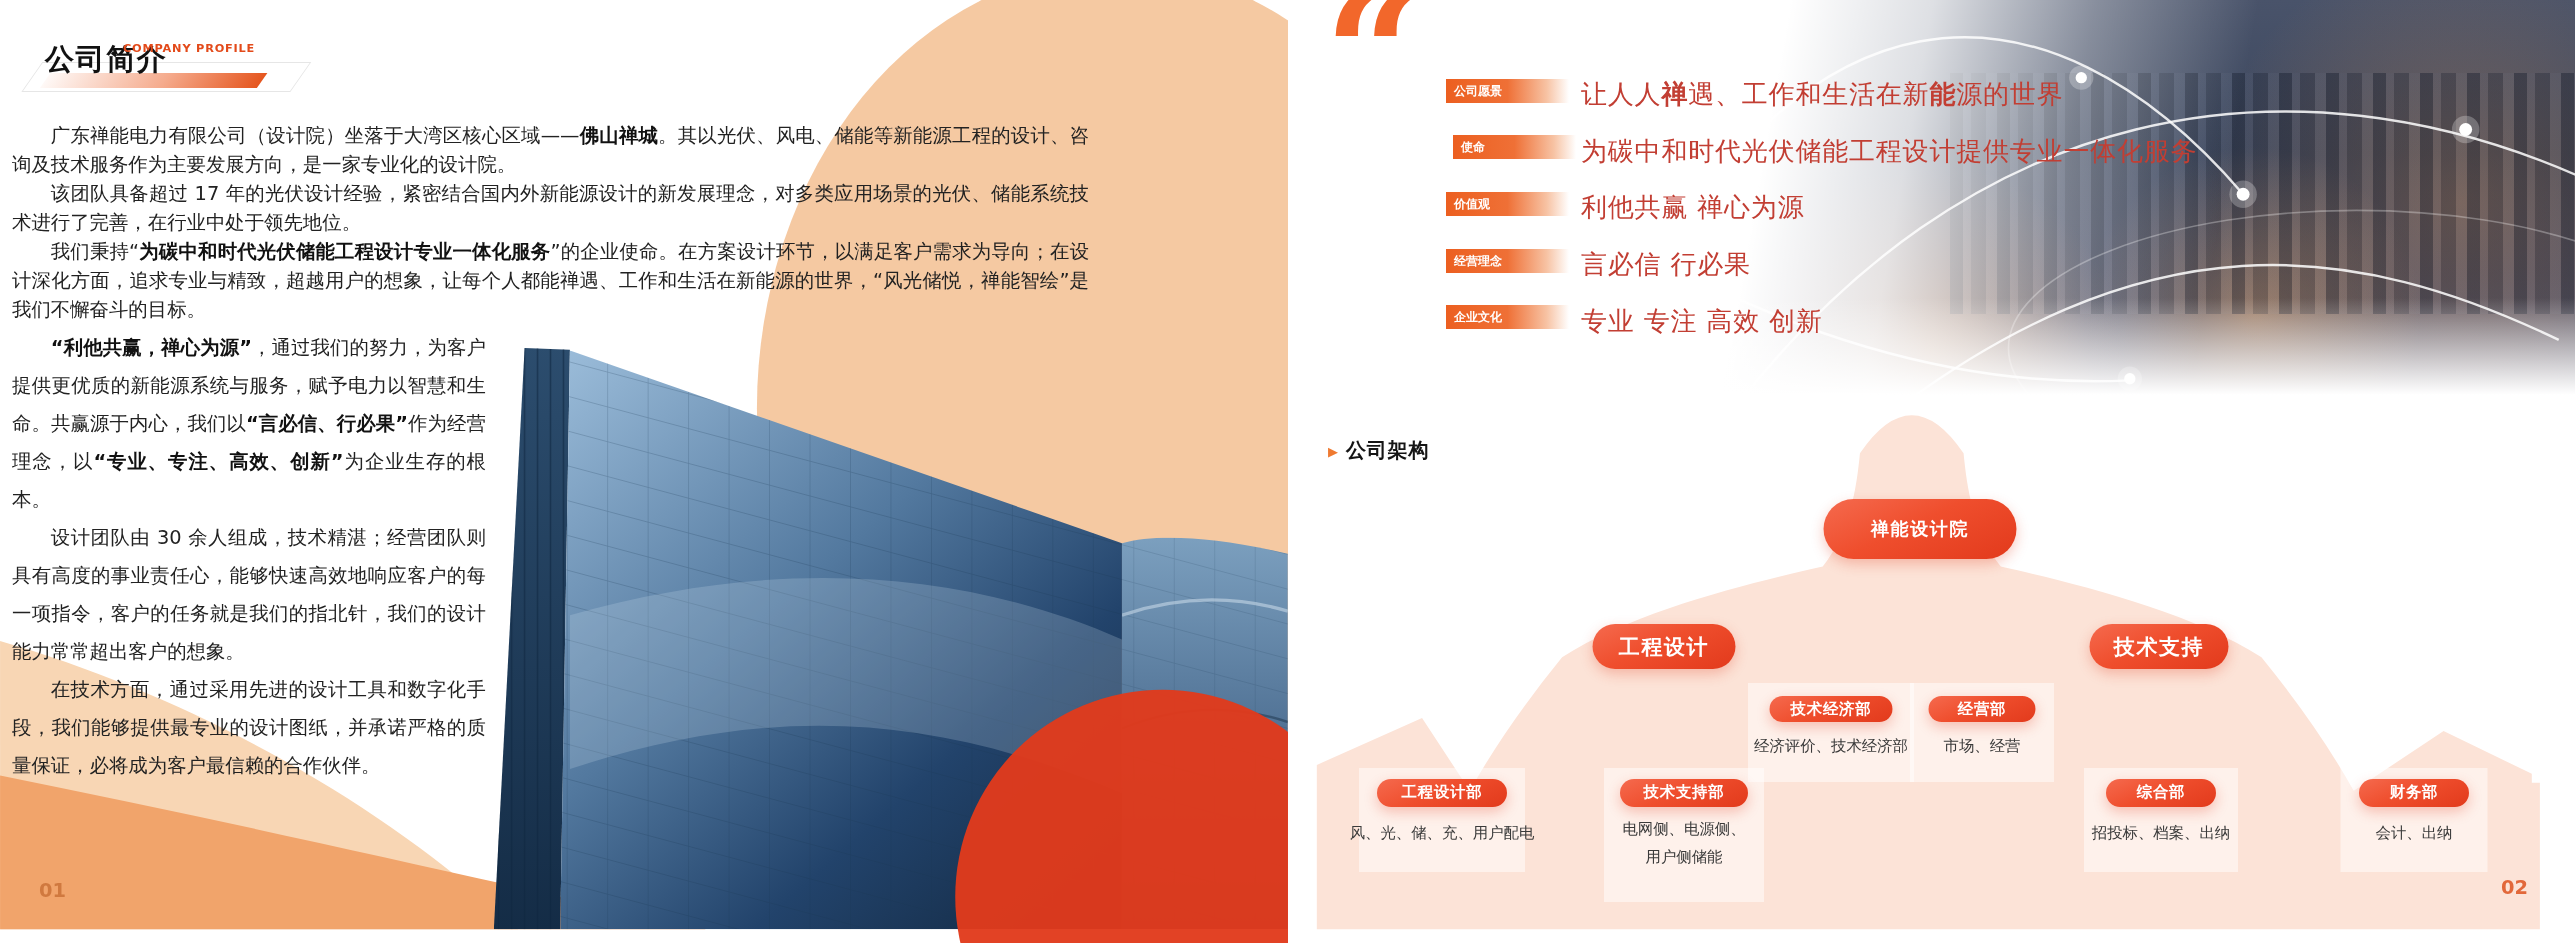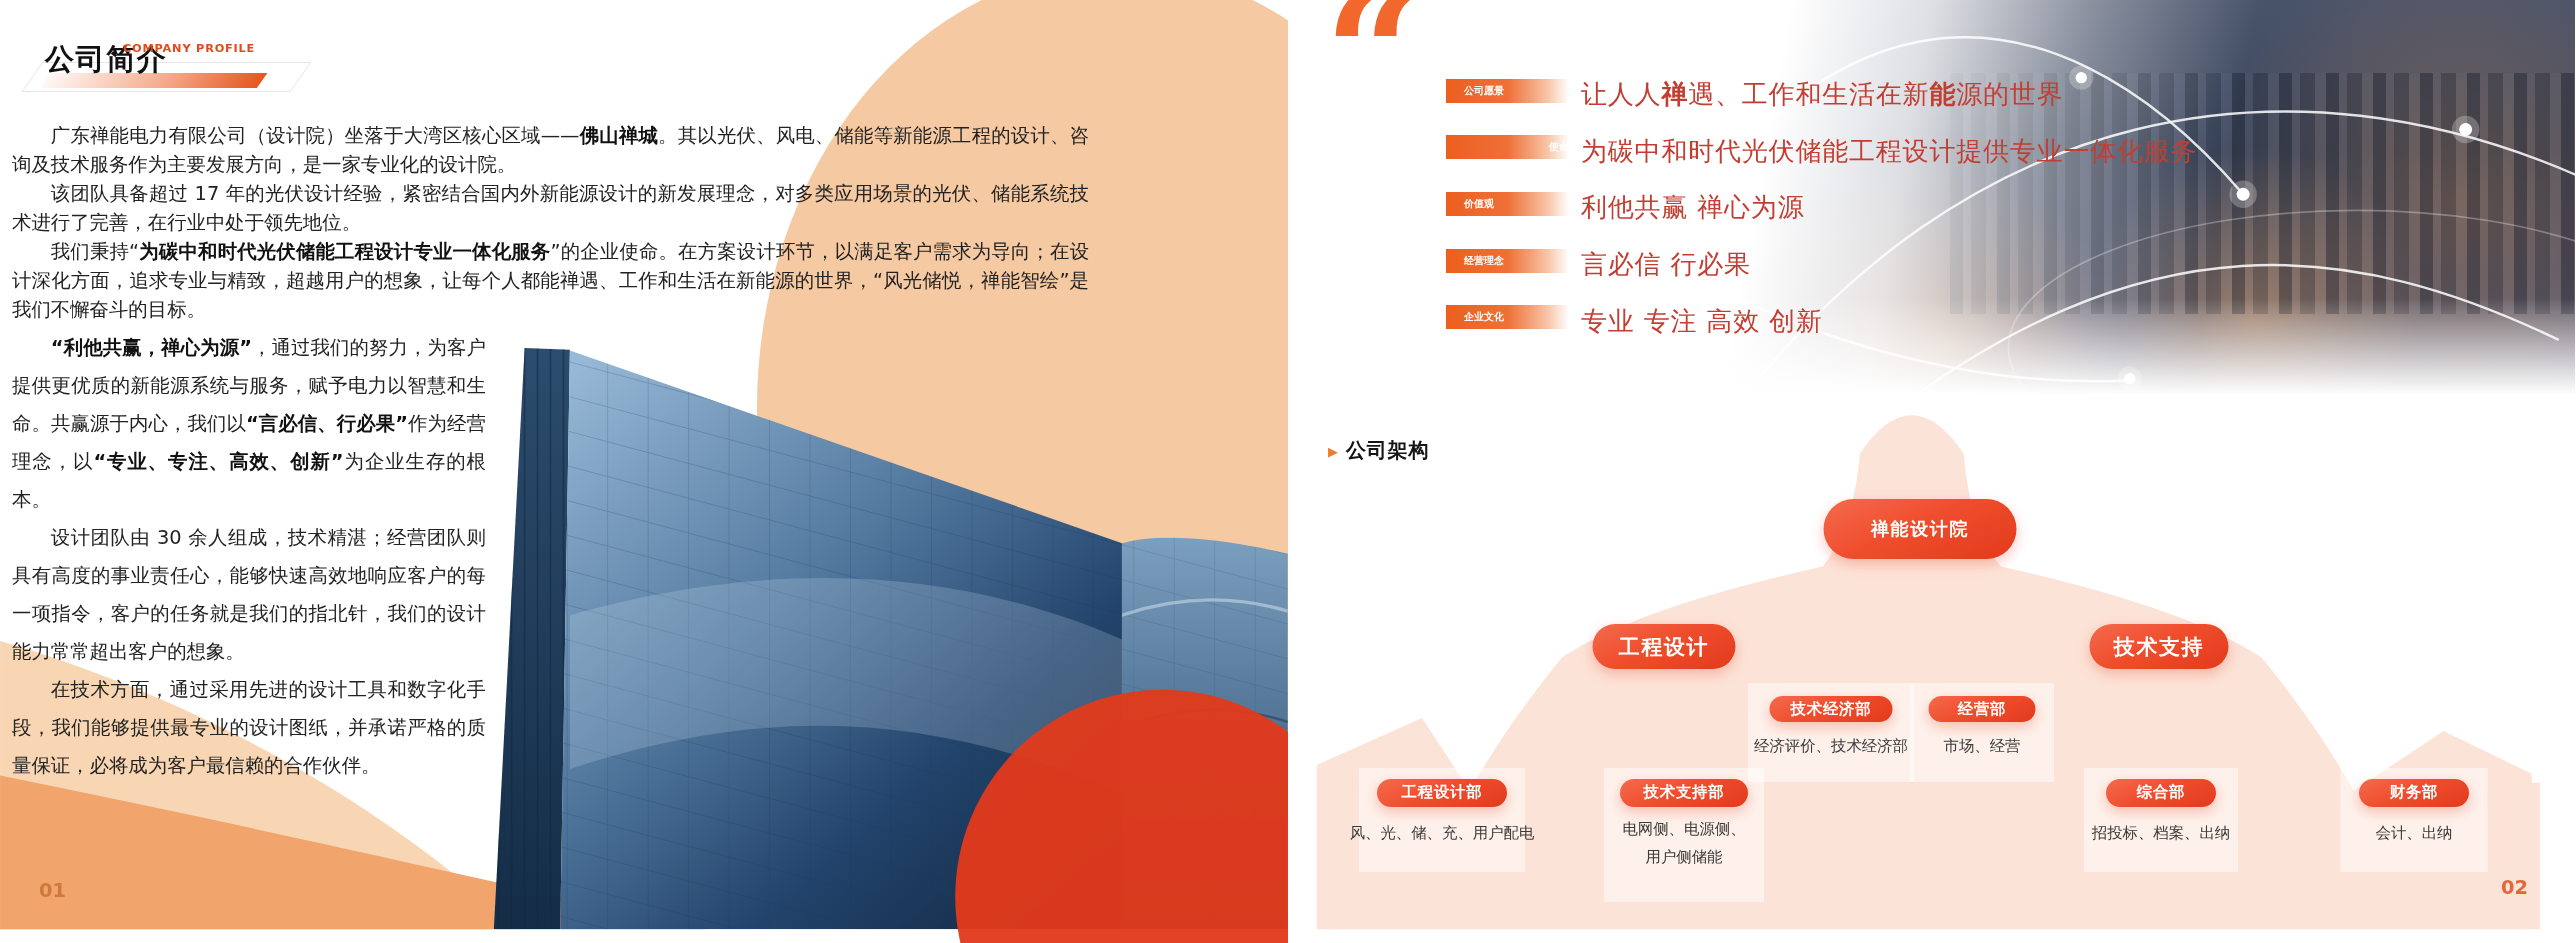--- a/index.html
+++ b/index.html
@@ -24,22 +24,22 @@
              text-align:justify;z-index:6;color:#222;}
   .body-wide p,.body-narrow p{margin:0;text-indent:2em;}
   .b{font-weight:bold;color:#111;}
   .pagenum{font-size:19.4px;font-weight:bold;z-index:8;}
   #pn-left{left:39px;top:879px;color:#d0793f;}
   #pn-right{left:1213px;top:876px;color:#e2683a;}
 
   
   .quote-mark{left:36px;top:-31px;font-family:"DejaVu Serif",serif;font-size:170px;line-height:1;
               color:#f2672b;font-weight:bold;z-index:5;}
-  .vrow-label{position:absolute;width:123px;height:24px;line-height:24px;padding-left:18px;
-              box-sizing:border-box;color:#fff;font-size:10px;font-weight:bold;z-index:6;
+  .vrow-label{position:absolute;width:123px;height:24px;line-height:24px;padding-left:8px;
+              box-sizing:border-box;color:#fff;font-size:12px;font-weight:bold;z-index:6;
               background:linear-gradient(90deg,#ec5f20 0%,#ef7036 50%,#f7c3a4 82%,rgba(255,255,255,0) 100%);}
   .vrow-value{position:absolute;left:293px;font-size:26px;color:#c23e33;white-space:nowrap;z-index:6;letter-spacing:0.8px;}
   .vrow-value .b{color:#c23e33;}
 
   
   .photo{left:340px;top:0;width:947px;height:403px;z-index:1;overflow:hidden;
      background:
        radial-gradient(circle at 32% 88%, rgba(233,150,80,0.50), transparent 26%),
        radial-gradient(circle at 66% 78%, rgba(240,170,100,0.45), transparent 24%),
        radial-gradient(circle at 88% 50%, rgba(225,145,75,0.35), transparent 30%),
@@ -173,21 +173,21 @@
       </g>
     </svg>
     <div class="fadeL"></div>
     <div class="fadeB"></div>
   </div>
 
   <div class="abs quote-mark">“</div>
 
   <div class="vrow-label" style="left:158px;top:79px;">公司愿景</div>
   <div class="vrow-value" style="top:77px;"><span>让人人</span><span class="b">禅</span><span>遇、工作和生活在新</span><span class="b">能</span><span>源的世界</span></div>
-  <div class="vrow-label" style="left:158px;top:135px;text-align:right;">使命</div>
+  <div class="vrow-label" style="left:165px;top:135px;">使命</div>
   <div class="vrow-value" style="top:134px;"><span>为碳中和时代光伏储能工程设计提供专业一体化服务</span></div>
   <div class="vrow-label" style="left:158px;top:192px;">价值观</div>
   <div class="vrow-value" style="top:190px;"><span>利他共赢 禅心为源</span></div>
   <div class="vrow-label" style="left:158px;top:249px;">经营理念</div>
   <div class="vrow-value" style="top:247px;"><span>言必信 行必果</span></div>
   <div class="vrow-label" style="left:158px;top:305px;">企业文化</div>
   <div class="vrow-value" style="top:304px;"><span>专业 专注 高效 创新</span></div>
 
   <div class="abs org-heading">
     <span class="tri">▶</span>

